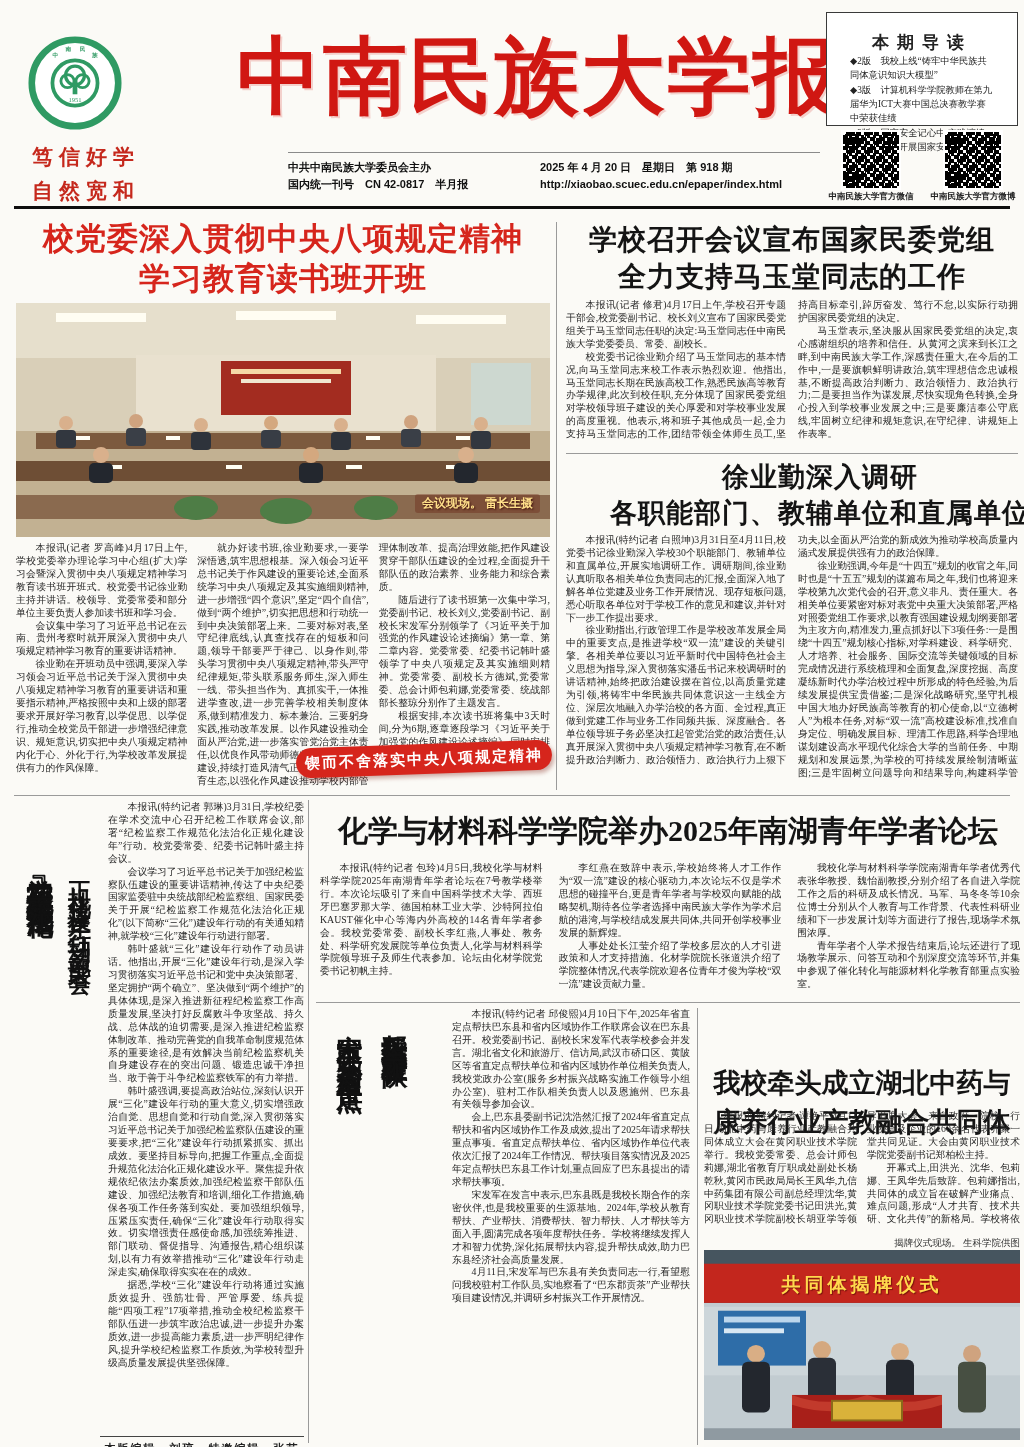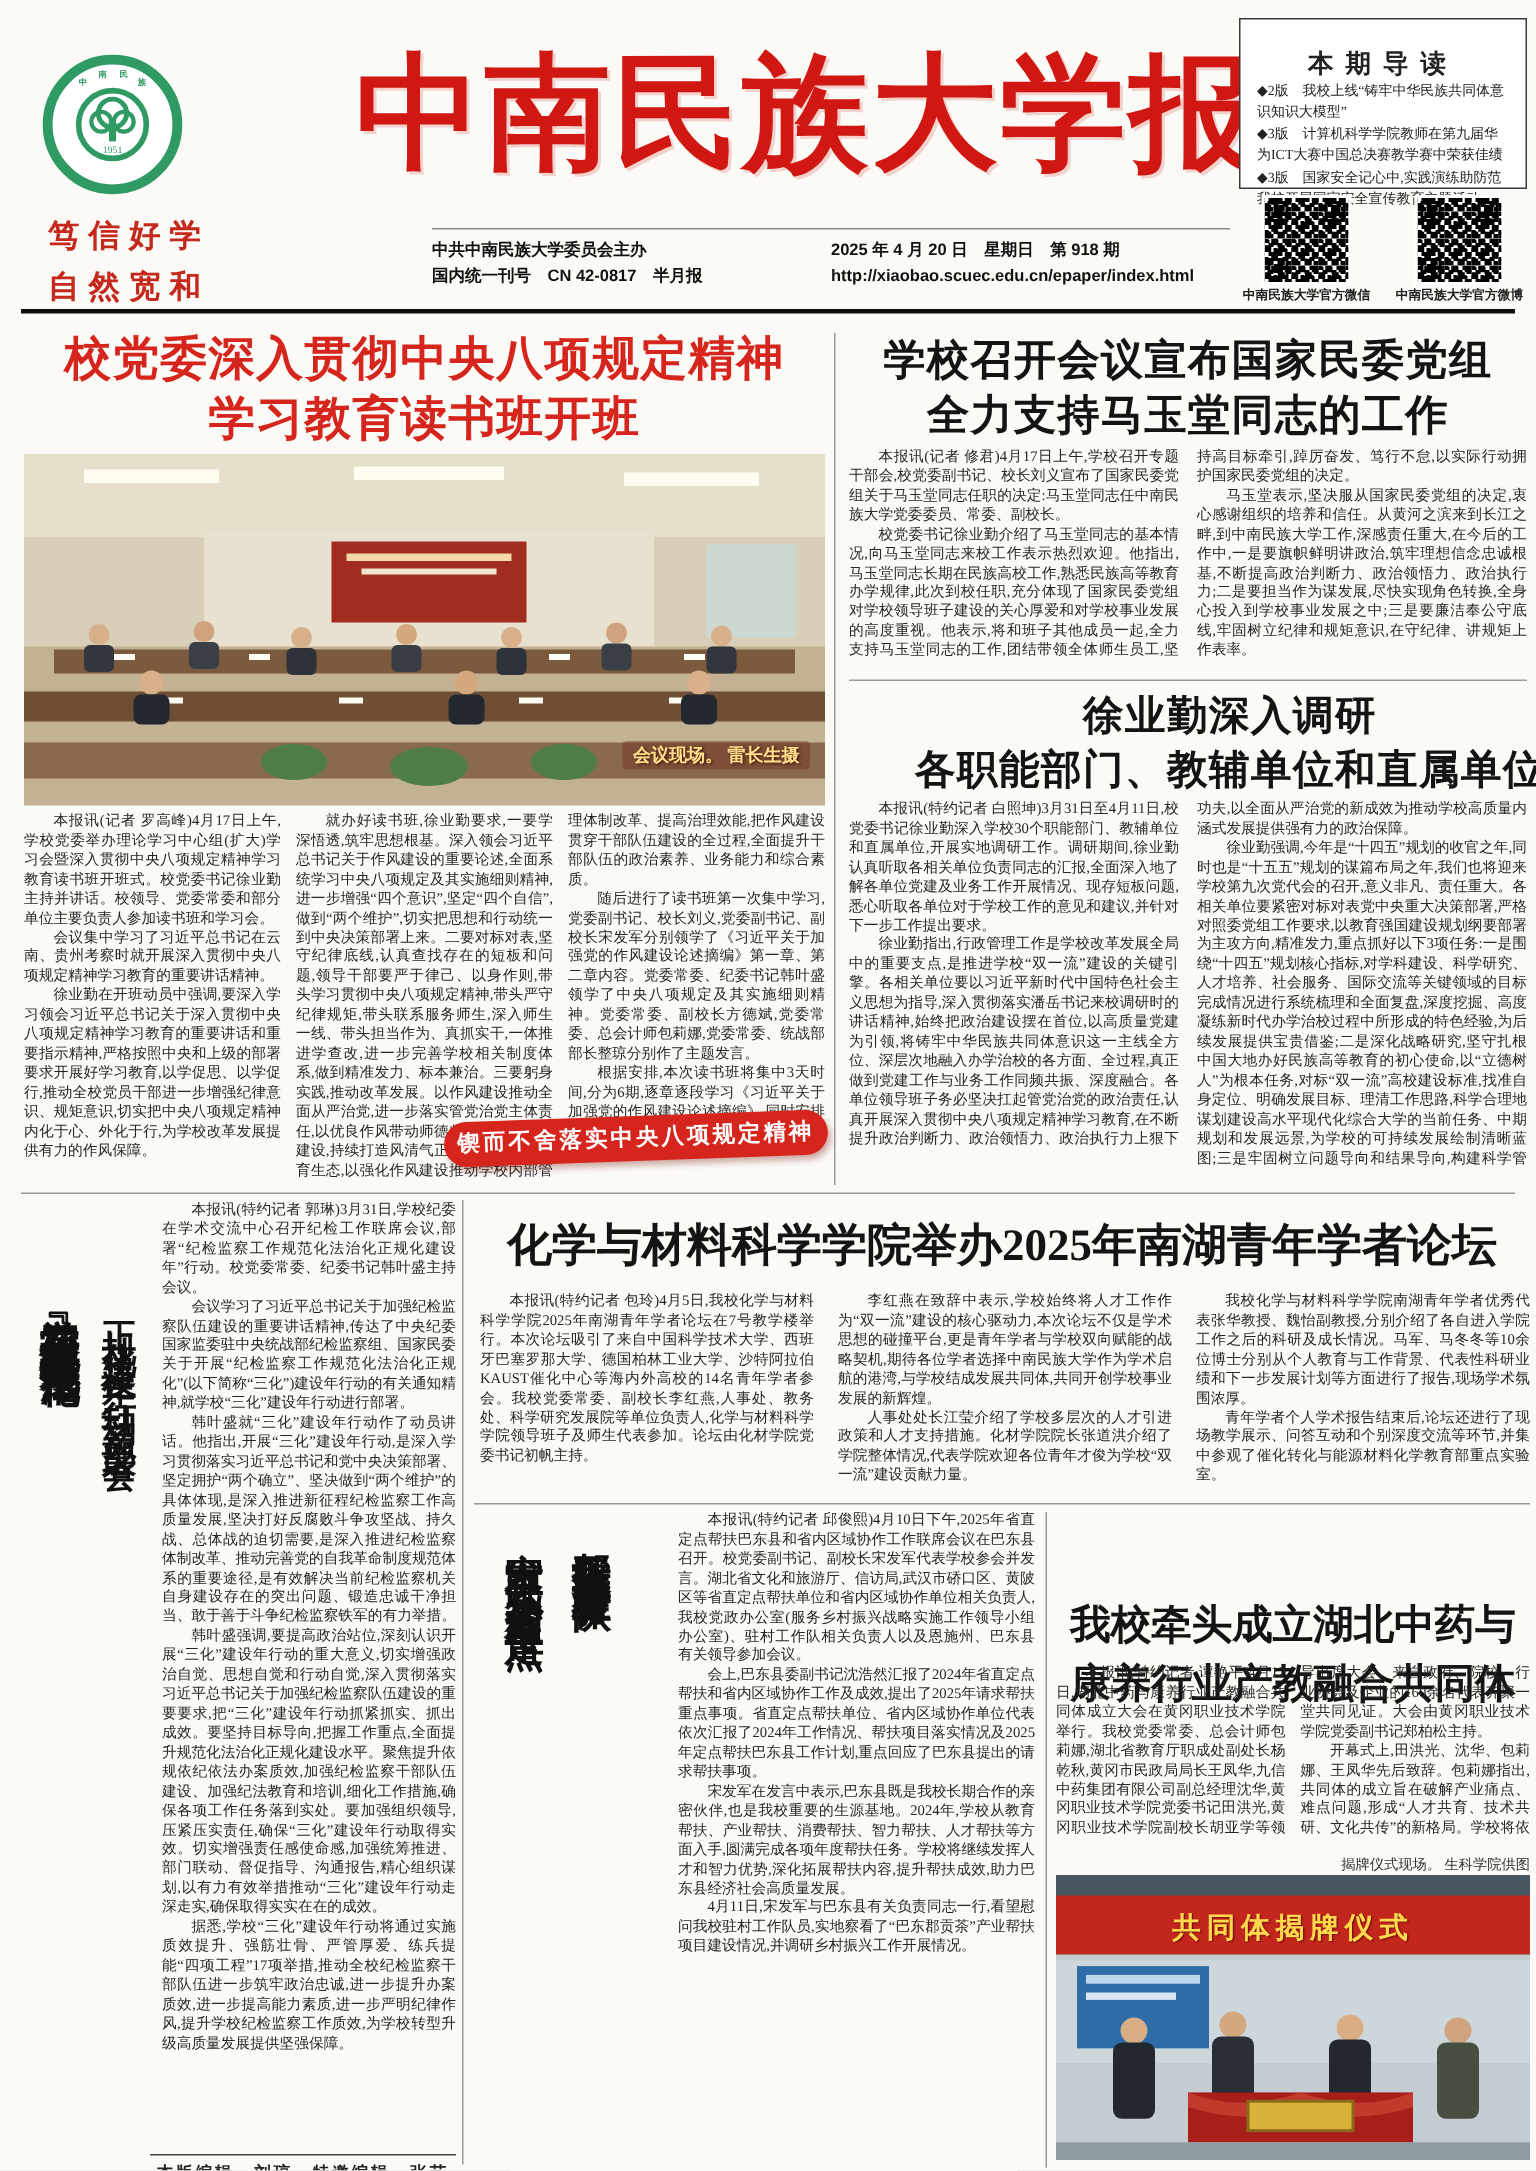--- a/index.html
+++ b/index.html
@@ -13,25 +13,25 @@
   .sans { font-family:"Liberation Sans","DejaVu Sans",sans-serif; }
   .rule { background:#9a9a9a; }
   
   .mast-title {
     color:#d01712; font-weight:900; text-align:center; letter-spacing:2px;
     font-size:84px; line-height:118px; text-shadow:2px 2px 0 rgba(208,23,18,.18);
     white-space:nowrap;
   }
   .motto { color:#c5281c; font-weight:800; font-size:21px; line-height:34px; letter-spacing:6px; }
   .pubinfo { border-top:1px solid #8a8a8a; padding-top:6px; font-size:11px; color:#111; font-weight:600; }
-  .pubinfo .row { display:flex; gap:48px; line-height:17px; }
+  .pubinfo .row { display:flex; gap:34px; line-height:17px; }
   .pubinfo .l { width:218px; }
   .digest { border:1px solid #3a3a3a; background:#fff; padding:18px 7px 2px; }
   .digest h3 { font-size:17px; letter-spacing:8px; text-align:center; font-weight:800; }
-  .digest .paras p { font-size:9.3px; line-height:1.5; text-indent:0; margin:1px 4px; }
+  .digest .paras p { font-size:9.3px; line-height:1.5; text-indent:0; margin:1px 16px; }
   .qr {
     width:56px; height:56px; position:relative; background:
       repeating-conic-gradient(#000 0% 25%, rgba(255,255,255,0) 0% 50%) 0 0/9px 9px,
       repeating-conic-gradient(#000 0% 25%, #fff 0% 50%) 0 0/6px 6px;
     outline:2px solid #fff;
   }
   .finder { position:absolute; width:14px; height:14px; border:2px solid #000;
             background:#000; background-clip:content-box; padding:2px; }
   .qr-cap { font-size:8.5px; text-align:center; margin-top:3px; font-weight:600; }
   

